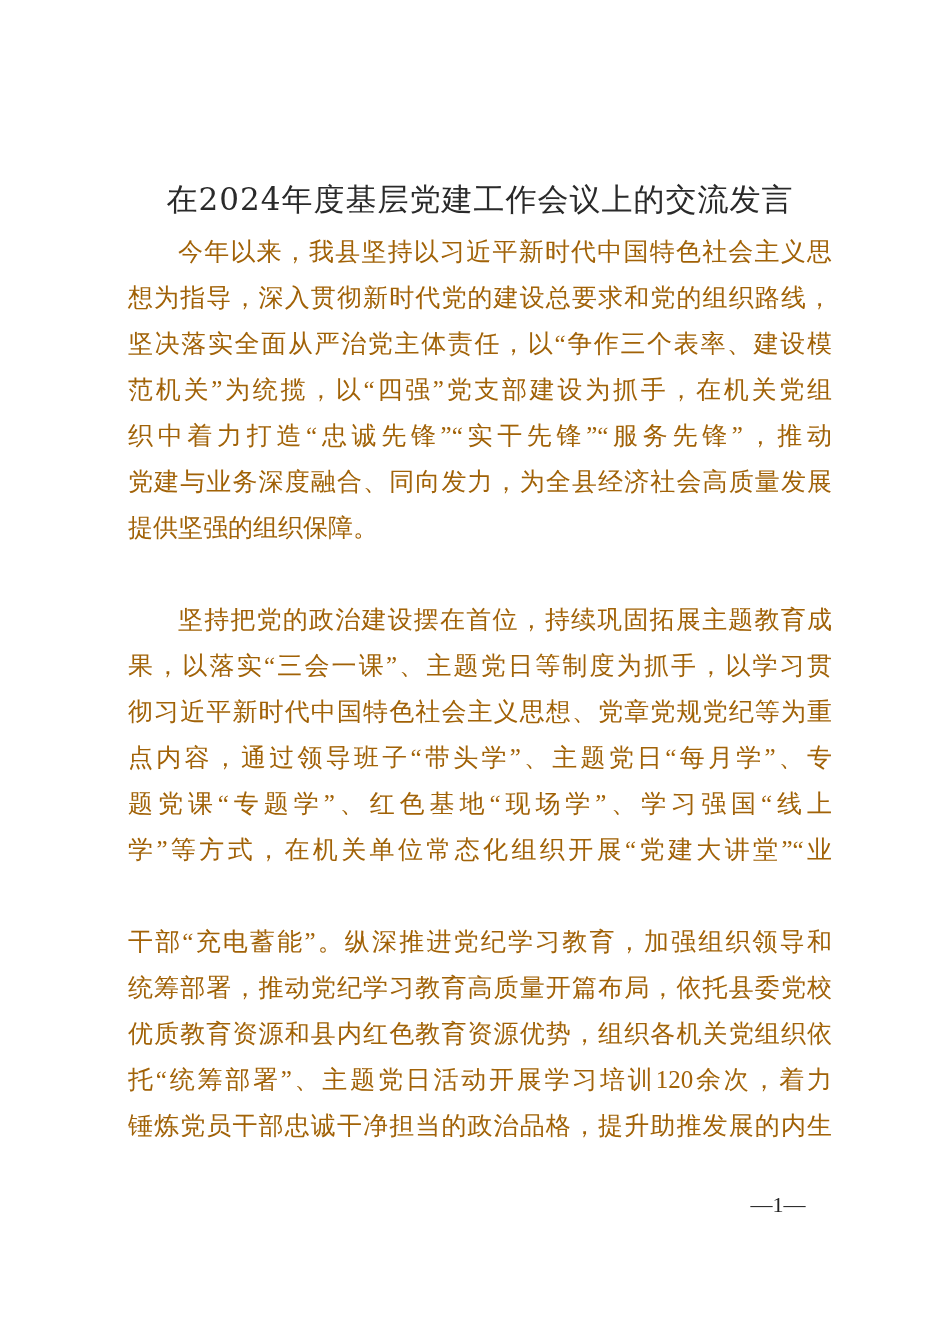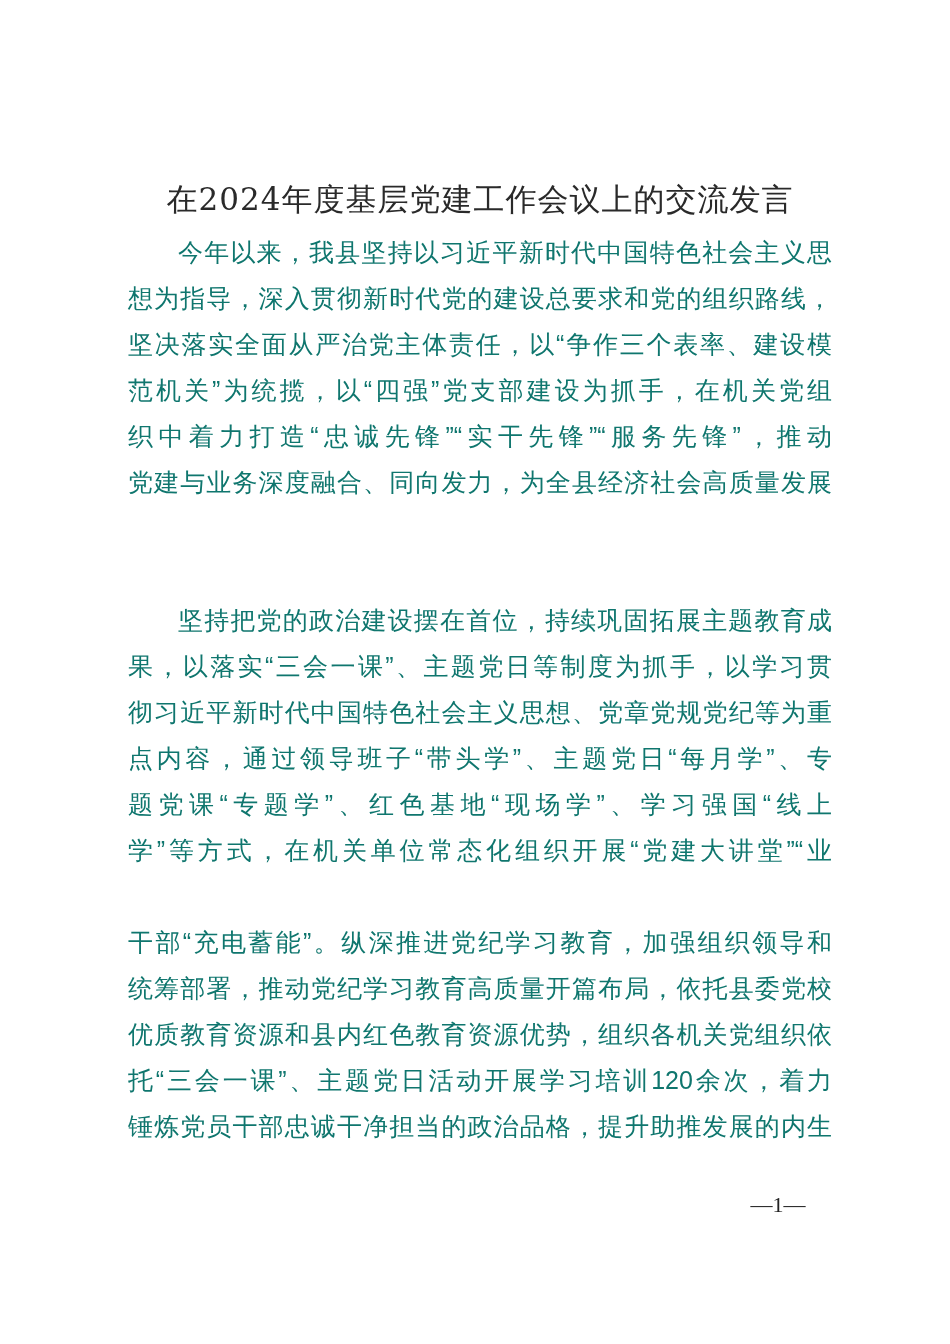--- a/index.html
+++ b/index.html
@@ -6,23 +6,23 @@
     body { width: 950px; height: 1344px; position: relative; overflow: hidden; }
     .page { position: absolute; left: 0; top: 0; width: 950px; height: 1344px; background: #fff; color: #1a1a1a; border-radius: 26px; }
     .title {
       position: absolute; left: 130px; top: 176px; width: 700px;
       font-family: "DejaVu Serif", "Liberation Serif", serif;
       font-size: 31px; line-height: 46px; text-align: center; letter-spacing: 1px;
       color: #2a2a2a; white-space: nowrap;
     }
     .line {
       position: absolute; left: 128px; width: 704px;
-      font-family: Liberation Sans, sans-serif;
+      font-family: Liberation Serif, serif;
       font-size: 25px; line-height: 46px; height: 46px;
-      color: #0f766e; white-space: nowrap;
+      color: #a16207; white-space: nowrap;
       text-align: justify; text-align-last: justify;
     }
     .line.indent { left: 178px; width: 654px; }
     .line.last { text-align-last: left; }
     .heading {
       position: absolute; left: 178px; width: 654px;
       font-family: "DejaVu Sans", "Liberation Sans", sans-serif;
       font-weight: bold; font-size: 25px; line-height: 46px; height: 46px;
       color: #111; white-space: nowrap;
     }
@@ -37,28 +37,29 @@
 
 <div class="page">
   <div class="title">在2024年度基层党建工作会议上的交流发言</div>
 
   <div class="line indent" style="top:229px">今年以来，我县坚持以习近平新时代中国特色社会主义思</div>
   <div class="line" style="top:275px">想为指导，深入贯彻新时代党的建设总要求和党的组织路线，</div>
   <div class="line" style="top:321px">坚决落实全面从严治党主体责任，以“争作三个表率、建设模</div>
   <div class="line" style="top:413px">织中着力打造“忠诚先锋”“实干先锋”“服务先锋”，推动</div>
   <div class="line" style="top:367px">范机关”为统揽，以“四强”党支部建设为抓手，在机关党组</div>
   <div class="line" style="top:459px">党建与业务深度融合、同向发力，为全县经济社会高质量发展</div>
+  <div class="line last" style="top:505px">提供坚强的组织保障。</div>
 
 
   <div class="line indent" style="top:597px">坚持把党的政治建设摆在首位，持续巩固拓展主题教育成</div>
   <div class="line" style="top:643px">果，以落实“三会一课”、主题党日等制度为抓手，以学习贯</div>
   <div class="line" style="top:689px">彻习近平新时代中国特色社会主义思想、党章党规党纪等为重</div>
   <div class="line" style="top:735px">点内容，通过领导班子“带头学”、主题党日“每月学”、专</div>
   <div class="line" style="top:827px">学”等方式，在机关单位常态化组织开展“党建大讲堂”“业</div>
   <div class="line" style="top:781px">题党课“专题学”、红色基地“现场学”、学习强国“线上</div>
   <div class="line" style="top:919px">干部“充电蓄能”。纵深推进党纪学习教育，加强组织领导和</div>
   <div class="line" style="top:965px">统筹部署，推动党纪学习教育高质量开篇布局，依托县委党校</div>
   <div class="line" style="top:1011px">优质教育资源和县内红色教育资源优势，组织各机关党组织依</div>
-  <div class="line" style="top:1057px">托“三会一课”、主题党日活动开展学习培训120余次，着力</div>
+  <div class="line" style="top:1057px">托“统筹部署”、主题党日活动开展学习培训120余次，着力</div>
   <div class="line" style="top:1103px">锤炼党员干部忠诚干净担当的政治品格，提升助推发展的内生</div>
 
   <div class="page-number">—1—</div>
 </div>
 
 </body></html>

